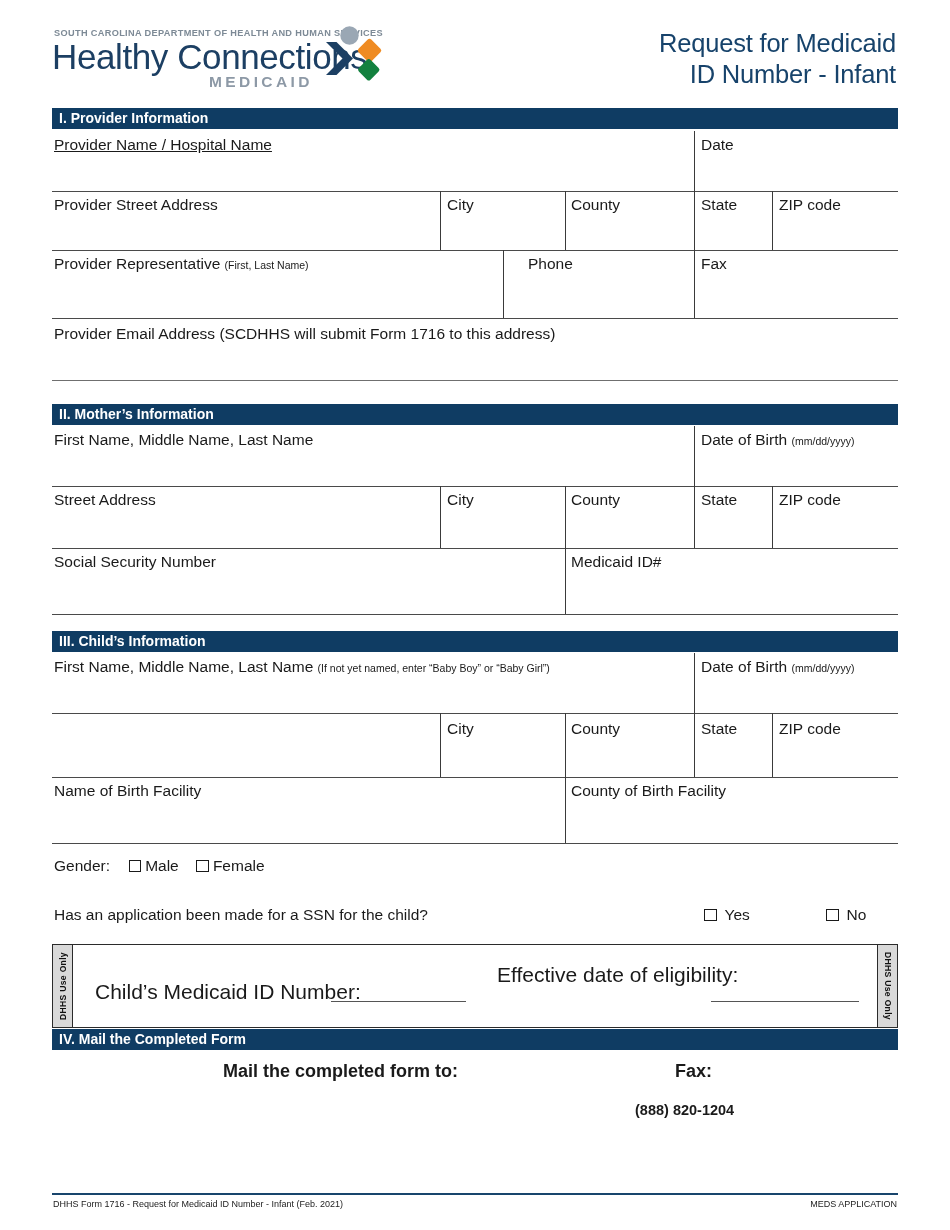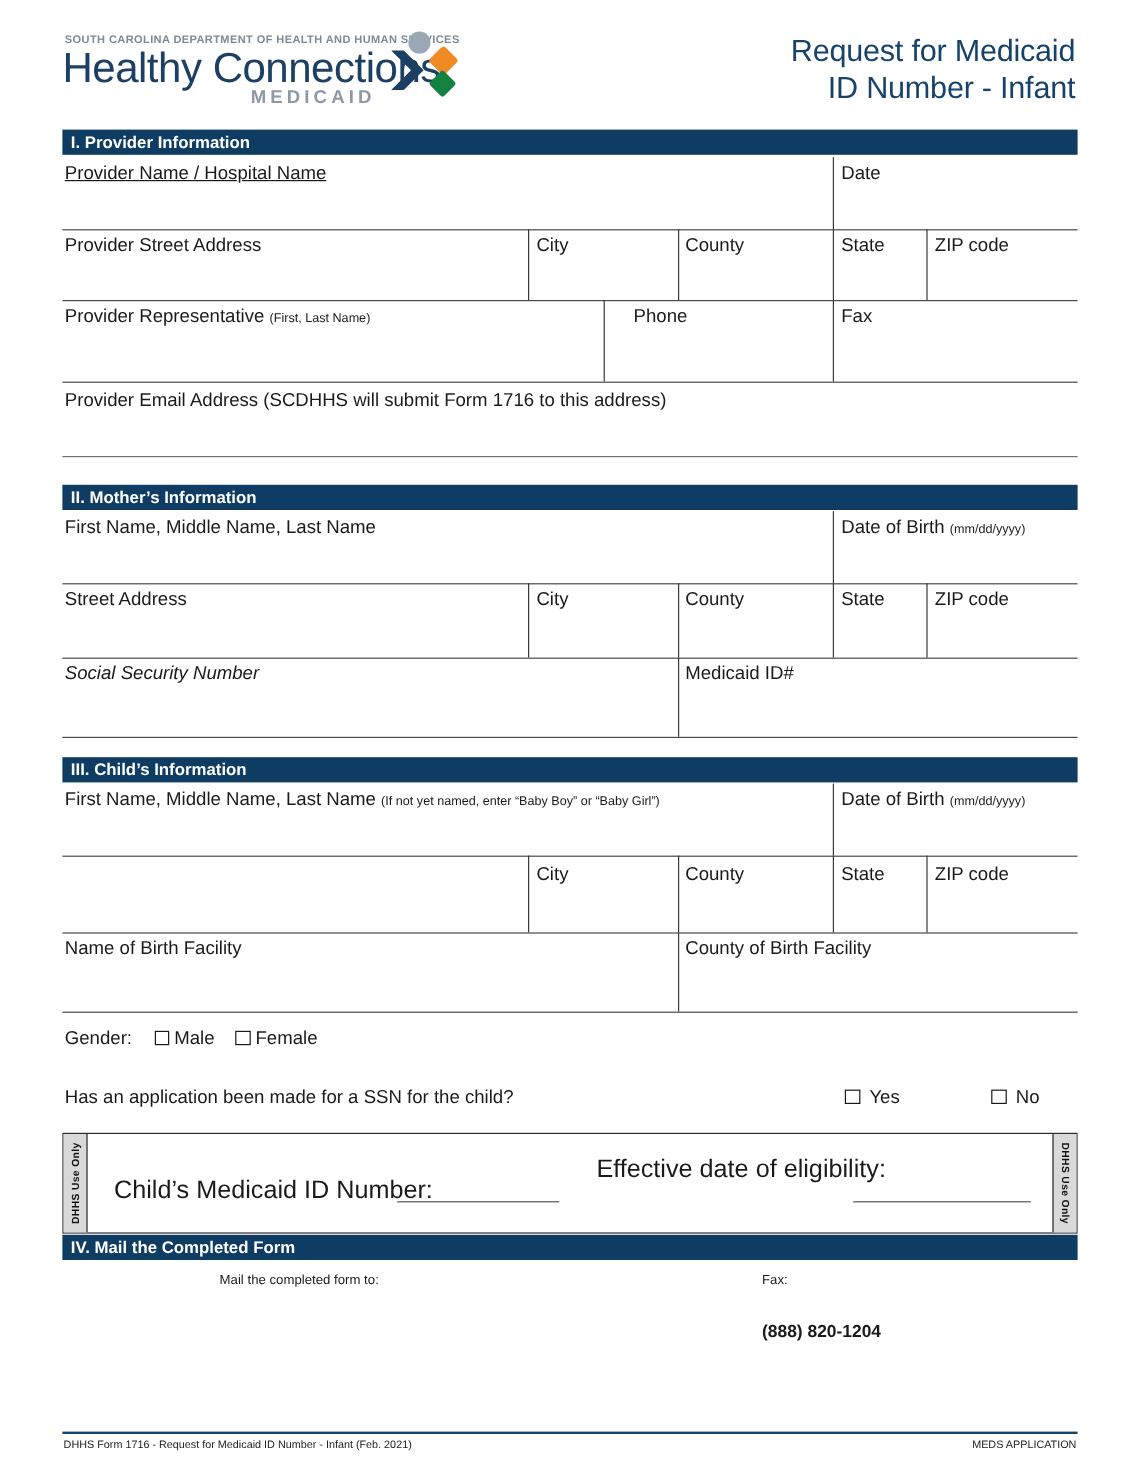--- a/index.html
+++ b/index.html
@@ -85,21 +85,21 @@
     font-size: 8.6px; font-weight: 700; letter-spacing: 0.3px; white-space: nowrap;
     color: #111;
   }
   .dhhs-tab.left span { transform: rotate(-90deg); }
   .dhhs-tab.right span { transform: rotate(90deg); }
 
   .dhhs-field { position: absolute; font-size: 21px; white-space: nowrap; }
   .uline { position: absolute; height: 1.4px; background: #555; }
 
   
-  .mail-line { position: absolute; font-size: 11px; font-weight: 400; white-space: nowrap; }
+  .mail-line { position: absolute; font-size: 18px; font-weight: 700; white-space: nowrap; margin-left: 40px; }
   .addr-line { position: absolute; font-size: 14.5px; font-weight: 700; white-space: nowrap; line-height: 19px; }
 
   
   .footer-rule { position: absolute; left: 52px; top: 1193px; width: 846px; height: 1.6px; background: #18456c; }
   .footer-text { position: absolute; top: 1199px; font-size: 9px; color: #222; white-space: nowrap; }
 </style>
 </head>
 <body>
 
 <div class="page">
@@ -167,21 +167,21 @@
   <div class="cell-label" style="left:447px; top:491px;">City</div>
   <div class="cell-label" style="left:571px; top:491px;">County</div>
   <div class="cell-label" style="left:701px; top:491px;">State</div>
   <div class="cell-label" style="left:779px; top:491px;">ZIP code</div>
   <div class="vline" style="left:440px; top:486px; height:62px;"></div>
   <div class="vline" style="left:565px; top:486px; height:62px;"></div>
   <div class="vline" style="left:694px; top:486px; height:62px;"></div>
   <div class="vline" style="left:772px; top:486px; height:62px;"></div>
   <div class="hline strong" style="left:52px; top:548px; width:846px;"></div>
 
-  <div class="cell-label" style="left:54px; top:553px;font-style:italic;">Social Security Number</div>
+  <div class="cell-label" style="left:54px; top:553px;">Social Security Number</div>
   <div class="cell-label" style="left:571px; top:553px;">Medicaid ID#</div>
   <div class="vline" style="left:565px; top:548px; height:66px;"></div>
   <div class="hline strong" style="left:52px; top:614px; width:846px;"></div>
 
   <div class="sec-bar" style="top:631px;">III. Child’s Information</div>
 
   <div class="cell-label" style="left:54px; top:658px;"><span>First Name, Middle Name, Last Name</span> <span class="hint">(If not yet named, enter “Baby Boy” or “Baby Girl”)</span></div>
   <div class="cell-label" style="left:701px; top:658px;"><span>Date of Birth</span> <span class="hint">(mm/dd/yyyy)</span></div>
   <div class="vline" style="left:694px; top:653px; height:60px;"></div>
   <div class="hline strong" style="left:52px; top:713px; width:846px;"></div>

